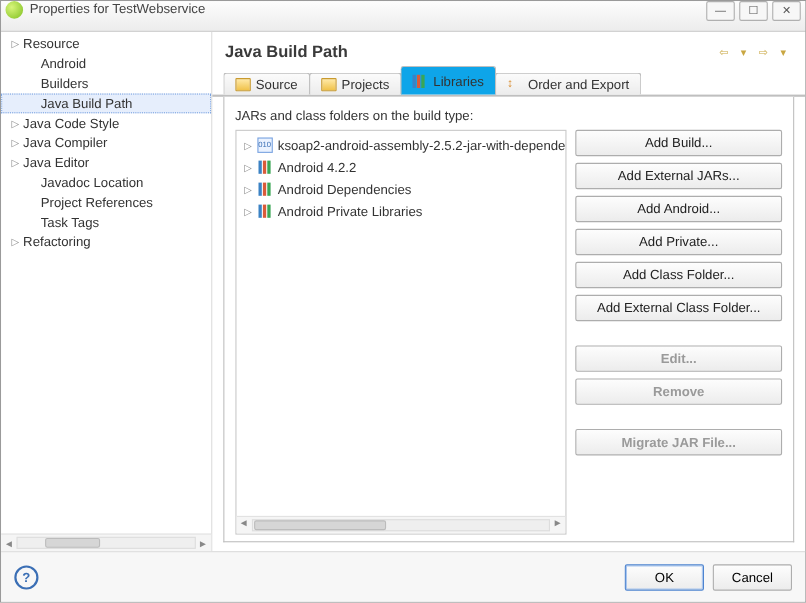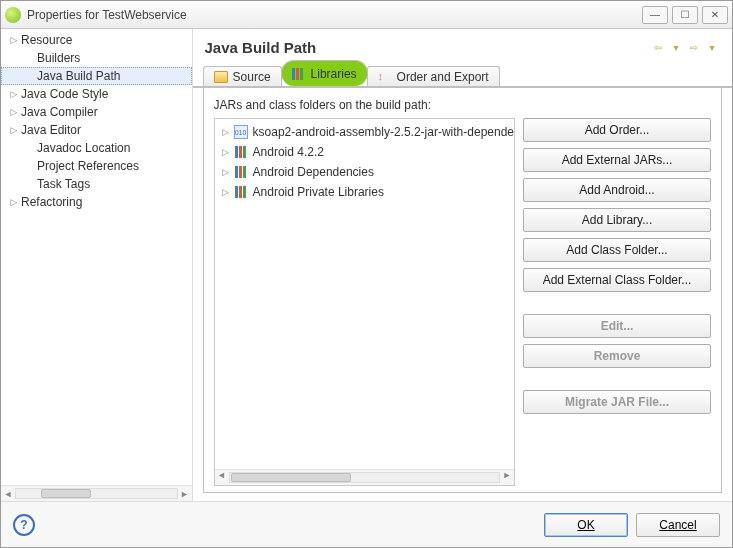--- a/index.html
+++ b/index.html
@@ -1,21 +1,21 @@
 <!DOCTYPE html>
 <html><head>
 <meta charset="utf-8">
 <style>
 * { box-sizing: border-box; margin: 0; padding: 0; font-family: "Segoe UI", Tahoma, sans-serif; font-size: 12px; }
 html, body { width: 733px; height: 548px; background: #fff; color: #333; overflow: hidden; }
 
 .window { width: 733px; height: 548px; border: 1px solid #9a9a9a; display: flex; flex-direction: column; background: #f0f0f0; }
 
 
-.titlebar { height: 28px; background: linear-gradient(#fdfdfd,#ececec); border-bottom: 1px solid #c9c9c9; display: flex; align-items: center; padding: 0 4px; }
+.titlebar { height: 28px; background: linear-gradient(#fdfdfd,#ececec); border-bottom: 1px solid #c9c9c9; display: flex; align-items: flex-start; padding: 0 4px; }
 .titlebar .app-icon { width: 16px; height: 16px; border-radius: 50%; background: radial-gradient(circle at 35% 35%, #d7f57a, #7fbf1f); margin-right: 6px; }
 .titlebar .title { flex: 1; color: #444; }
 .titlebar .win-btns { display: flex; gap: 4px; }
 .titlebar .win-btn { width: 26px; height: 18px; border: 1px solid #b0b0b0; border-radius: 2px; background: #f7f7f7; display:flex; align-items:center; justify-content:center; color:#555; font-size:10px; cursor:pointer; }
 
 .body { flex: 1; display: flex; background: #fff; }
 
 
 .side { width: 197px; border-right: 1px solid #ddd; display: flex; flex-direction: column; }
 .filter { margin: 6px; height: 22px; border: 1px solid #bdbdbd; padding: 0 5px; color: #777; font-style: italic; display:flex; align-items:center; background:#fff;}
@@ -33,21 +33,21 @@
 
 
 .main { flex:1; display:flex; flex-direction:column; padding: 0; }
 .main-header { display:flex; align-items:center; padding: 10px 12px 6px 12px; }
 .main-header h1 { font-size:15px; font-weight:600; color:#3a3a3a; flex:1; }
 .nav-arrows { display:flex; gap:2px; }
 .nav-arrows span { width:16px; height:16px; display:flex; align-items:center; justify-content:center; color:#c9a742; font-size:10px; cursor:pointer; }
 
 .tabs { display:flex; align-items:flex-end; padding: 0 10px; border-bottom:2px solid #bfbfbf; height:26px; gap:0; }
 .tab { height:20px; border:1px solid #bfbfbf; border-bottom:none; background:linear-gradient(#fbfbfb,#ececec); padding:0 10px; display:flex; align-items:center; gap:5px; margin-right:-1px; border-radius:3px 3px 0 0; cursor:pointer; }
-.tab.active { background:#84cc16; height:26px; position:relative; z-index:2;border-radius:13px; }
+.tab.active { background:#0ea5e9; height:26px; position:relative; z-index:2; }
 .tab .ticon { width:14px; height:12px; }
 .icon-folder { background:linear-gradient(#ffe9a8,#f0c24a); border:1px solid #c99a2e; border-radius:1px; }
 .icon-books { display:flex; gap:1px; }
 .icon-books i { width:3px; height:12px; display:block; }
 .icon-books i:nth-child(1){background:#3b82c4}
 .icon-books i:nth-child(2){background:#d95b3a}
 .icon-books i:nth-child(3){background:#3aa655}
 .icon-arrows { color:#d98c2e; font-size:11px; line-height:1; }
 
 .tab-body { flex:1; margin:0 10px 8px 10px; border:1px solid #bfbfbf; border-top:none; background:#fff; padding:10px 10px 6px 10px; display:flex; flex-direction:column; }
@@ -65,21 +65,21 @@
 .hscroll .arr{width:14px; text-align:center; color:#888; font-size:9px; position:absolute;} .hscroll .arr.l{left:0} .hscroll .arr.r{right:0}
 
 .btn-col { width:188px; display:flex; flex-direction:column; gap:6px; }
 .btn { height:24px; border:1px solid #adadad; background:linear-gradient(#fdfdfd,#ececec); border-radius:2px; cursor:pointer; color:#222; }
 .btn:disabled { color:#9a9a9a; cursor:default;font-weight:bold; }
 .btn-col .spacer { height:10px; }
 
 .footer { height:46px; border-top:1px solid #ddd; display:flex; align-items:center; padding:0 12px; background:#f7f7f7; }
 .help { width:22px; height:22px; border:2px solid #3b6fb5; color:#3b6fb5; border-radius:50%; display:flex; align-items:center; justify-content:center; font-weight:bold; cursor:pointer; }
 .footer .sp { flex:1; }
-.footer .fbtn { width:84px; height:24px; border:1px solid #adadad; background:linear-gradient(#fdfdfd,#ececec); border-radius:2px; margin-left:8px; cursor:pointer;text-decoration:underline; }
+.footer .fbtn { width:72px; height:24px; border:1px solid #adadad; background:linear-gradient(#fdfdfd,#ececec); border-radius:2px; margin-left:8px; cursor:pointer; }
 .footer .fbtn.primary { border-color:#4d84d0; box-shadow:0 0 0 1px #a9c5ee inset; }
 </style>
 </head>
 <body>
 
 <div class="window">
 
   <div class="titlebar">
     <div class="app-icon"></div>
     <div class="title">Properties for TestWebservice</div>
@@ -93,20 +93,24 @@
   <div class="body">
 
     <div class="side">
       <div class="tree" id="tree">
           <div class="tree-row">
             <span class="tw">▷</span>
             <span>Resource</span>
           </div>
           <div class="tree-row indent1">
             <span class="tw"></span>
+            <span>Android</span>
+          </div>
+          <div class="tree-row indent1">
+            <span class="tw"></span>
             <span>Builders</span>
           </div>
           <div class="tree-row indent1 selected">
             <span class="tw"></span>
             <span>Java Build Path</span>
           </div>
           <div class="tree-row">
             <span class="tw">▷</span>
             <span>Java Code Style</span>
           </div>
@@ -152,36 +156,40 @@
           <span>⇨</span>
           <span>▾</span>
         </div>
       </div>
 
       <div class="tabs">
         <div class="tab">
           <span class="ticon icon-folder"></span>
           <span>Source</span>
         </div>
+        <div class="tab">
+          <span class="ticon icon-folder"></span>
+          <span>Projects</span>
+        </div>
         <div class="tab active">
           <span class="ticon icon-books">
               <i></i>
               <i></i>
               <i></i>
             </span>
           <span>Libraries</span>
         </div>
         <div class="tab">
           <span class="ticon icon-arrows">↕</span>
           <span>Order and Export</span>
         </div>
       </div>
 
       <div class="tab-body">
-        <div class="desc">JARs and class folders on the build path:</div>
+        <div class="desc">JARs and class folders on the build type:</div>
         <div class="content-row">
 
           <div class="list-pane">
             <div class="list-inner" id="liblist">
                 <div class="lrow">
                   <span class="tw">▷</span>
                   <span class="licon">
                     <span class="jar-icon">010</span>
                   </span>
                   <span>ksoap2-android-assembly-2.5.2-jar-with-depende</span>
@@ -222,24 +230,24 @@
               </div>
             <div class="hscroll">
               <span class="arr l">◄</span>
               <div class="track"></div>
               <div class="thumb"></div>
               <span class="arr r">►</span>
             </div>
           </div>
 
           <div class="btn-col">
-            <button class="btn">Add Order...</button>
+            <button class="btn">Add Build...</button>
             <button class="btn">Add External JARs...</button>
             <button class="btn">Add Android...</button>
-            <button class="btn">Add Library...</button>
+            <button class="btn">Add Private...</button>
             <button class="btn">Add Class Folder...</button>
             <button class="btn">Add External Class Folder...</button>
             <div class="spacer"></div>
             <button class="btn" disabled="">Edit...</button>
             <button class="btn" disabled="">Remove</button>
             <div class="spacer"></div>
             <button class="btn" disabled="">Migrate JAR File...</button>
           </div>
 
         </div>

